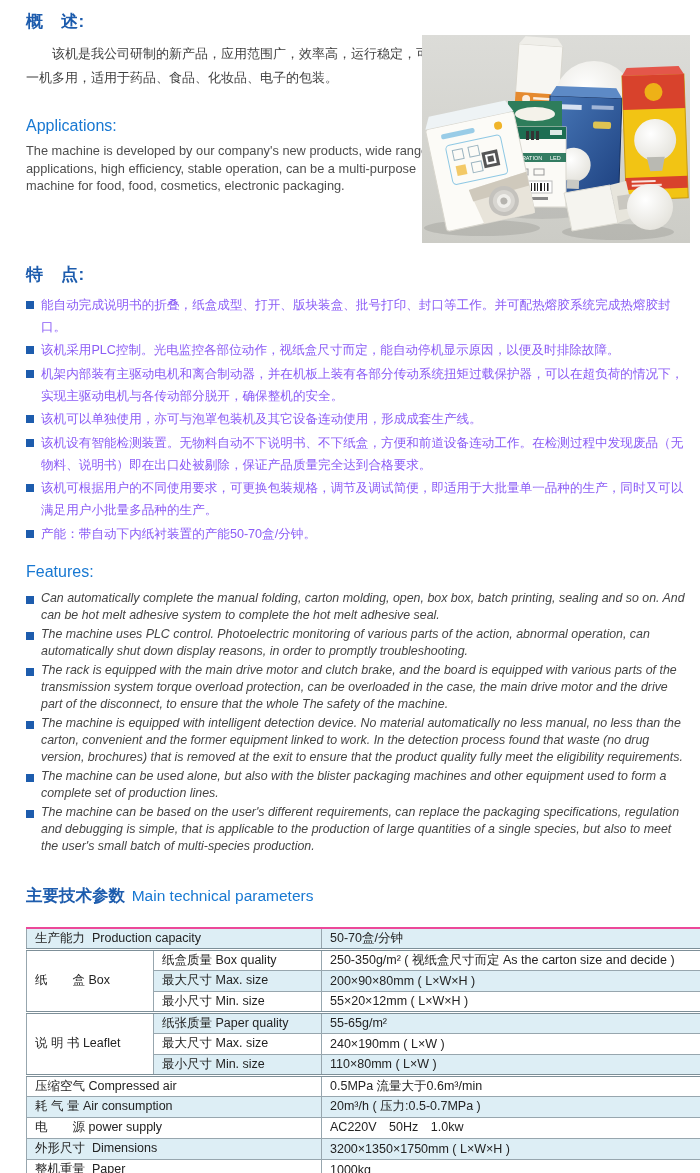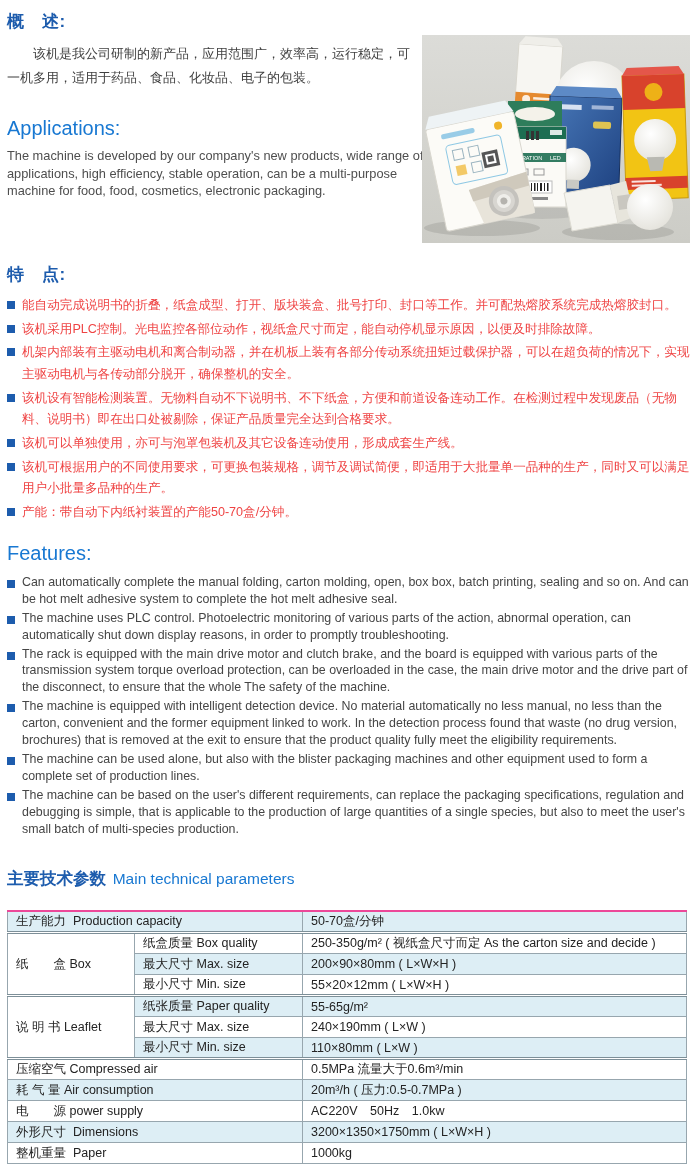--- a/index.html
+++ b/index.html
@@ -10,42 +10,42 @@
     --line-dark:#7d8f98;
     --txt:#3d3d3d;
   }
   *{box-sizing:border-box;}
   html,body{margin:0;padding:0;}
   body{
     width:700px;height:1173px;background:#ffffff;
     font-family:"Liberation Sans","DejaVu Sans",sans-serif;
     color:var(--txt);overflow:hidden;
   }
-  .page{position:relative;padding:10px 10px 0 7px;width:700px;height:875px;}
+  .page{position:relative;padding:10px 10px 0 26px;width:700px;height:875px;}
 
   
   .h-cn{font-size:17px;font-weight:bold;color:var(--cn-blue);margin:0;letter-spacing:.5px;}
-  .h-en{font-size:20px;font-weight:normal;color:var(--en-blue);margin:0;}
+  .h-en{font-size:16px;font-weight:normal;color:var(--en-blue);margin:0;}
 
   
   .top-section{position:relative;min-height:243px;}
   .overview-body{
     width:412px;margin:9px 0 0 0;font-size:13px;line-height:1.85;
     text-indent:2em;color:#3f3f3f;white-space:pre-wrap;
   }
   .apps-title{margin-top:27px;}
   .apps-body{width:420px;margin:7px 0 0 0;font-size:12.8px;line-height:1.38;color:#4e4e4e;}
   .photo{position:absolute;top:25px;right:0;width:268px;height:208px;display:block;}
 
   
   .b-list{list-style:none;margin:9px 0 0 0;padding:0;}
   .b-item{position:relative;padding-left:15px;margin:0 0 2px 0;}
   .sq{position:absolute;left:0;top:6px;width:8px;height:8px;background:var(--cn-blue);}
-  .cn-list .b-item{font-size:12.6px;line-height:1.72;color:#ef4444;}
-  .en-list .b-item{font-size:12.4px;line-height:1.37;color:#454545;}
+  .cn-list .b-item{font-size:12.6px;line-height:1.72;color:#8b5cf6;}
+  .en-list .b-item{font-size:12.4px;line-height:1.37;color:#454545;font-style:italic;}
   .feat-cn-title{margin-top:10px;}
   .feat-en-title{margin-top:18px;}
 
   
   .tech-title{margin-top:24px;}
   .tech-title .cn{font-size:16.5px;font-weight:bold;color:var(--cn-blue);}
   .tech-title .en{font-size:15.5px;font-weight:normal;color:var(--en-blue);}
   table.params{
     width:680px;margin-top:7px;border-collapse:collapse;table-layout:fixed;
     border-left:1px solid var(--line);border-right:1px solid var(--line);
@@ -186,22 +186,22 @@
         <circle cx="228" cy="172" r="23" fill="url(#bulbw)"></circle>
       </g>
     </svg>
   </div>
 
   <h2 class="h-cn feat-cn-title">特　点:</h2>
   <ul class="b-list cn-list">
     <li class="b-item"><span class="sq"></span><span>能自动完成说明书的折叠，纸盒成型、打开、版块装盒、批号打印、封口等工作。并可配热熔胶系统完成热熔胶封口。</span></li>
     <li class="b-item"><span class="sq"></span><span>该机采用PLC控制。光电监控各部位动作，视纸盒尺寸而定，能自动停机显示原因，以便及时排除故障。</span></li>
     <li class="b-item"><span class="sq"></span><span>机架内部装有主驱动电机和离合制动器，并在机板上装有各部分传动系统扭矩过载保护器，可以在超负荷的情况下，实现主驱动电机与各传动部分脱开，确保整机的安全。</span></li>
+    <li class="b-item"><span class="sq"></span><span>该机可以单独使用，亦可与泡罩包装机及其它设备连动使用，形成成套生产线。</span></li>
     <li class="b-item"><span class="sq"></span><span>该机设有智能检测装置。无物料自动不下说明书、不下纸盒，方便和前道设备连动工作。在检测过程中发现废品（无物料、说明书）即在出口处被剔除，保证产品质量完全达到合格要求。</span></li>
-    <li class="b-item"><span class="sq"></span><span>该机可以单独使用，亦可与泡罩包装机及其它设备连动使用，形成成套生产线。</span></li>
     <li class="b-item"><span class="sq"></span><span>该机可根据用户的不同使用要求，可更换包装规格，调节及调试简便，即适用于大批量单一品种的生产，同时又可以满足用户小批量多品种的生产。</span></li>
     <li class="b-item"><span class="sq"></span><span>产能：带自动下内纸衬装置的产能50-70盒/分钟。</span></li>
   </ul>
 
   <h2 class="h-en feat-en-title">Features:</h2>
   <ul class="b-list en-list">
     <li class="b-item"><span class="sq"></span><span>Can automatically complete the manual folding, carton molding, open, box box, batch printing, sealing and so on. And can be hot melt adhesive system to complete the hot melt adhesive seal.</span></li>
     <li class="b-item"><span class="sq"></span><span>The machine uses PLC control. Photoelectric monitoring of various parts of the action, abnormal operation, can automatically shut down display reasons, in order to promptly troubleshooting.</span></li>
     <li class="b-item"><span class="sq"></span><span>The rack is equipped with the main drive motor and clutch brake, and the board is equipped with various parts of the transmission system torque overload protection, can be overloaded in the case, the main drive motor and the drive part of the disconnect, to ensure that the whole The safety of the machine.</span></li>
     <li class="b-item"><span class="sq"></span><span>The machine is equipped with intelligent detection device. No material automatically no less manual, no less than the carton, convenient and the former equipment linked to work. In the detection process found that waste (no drug version, brochures) that is removed at the exit to ensure that the product quality fully meet the eligibility requirements.</span></li>

